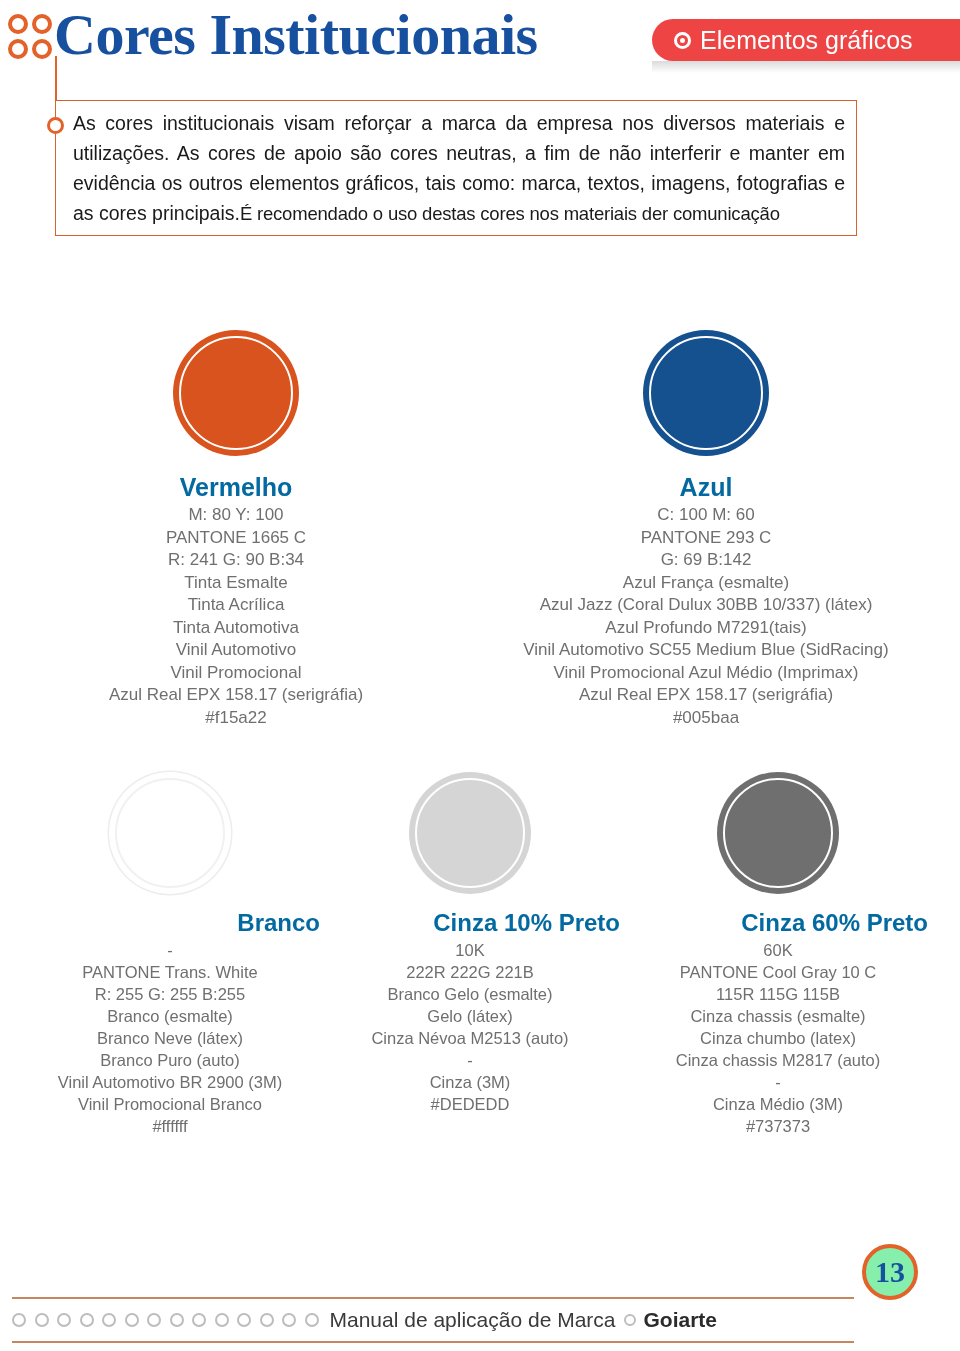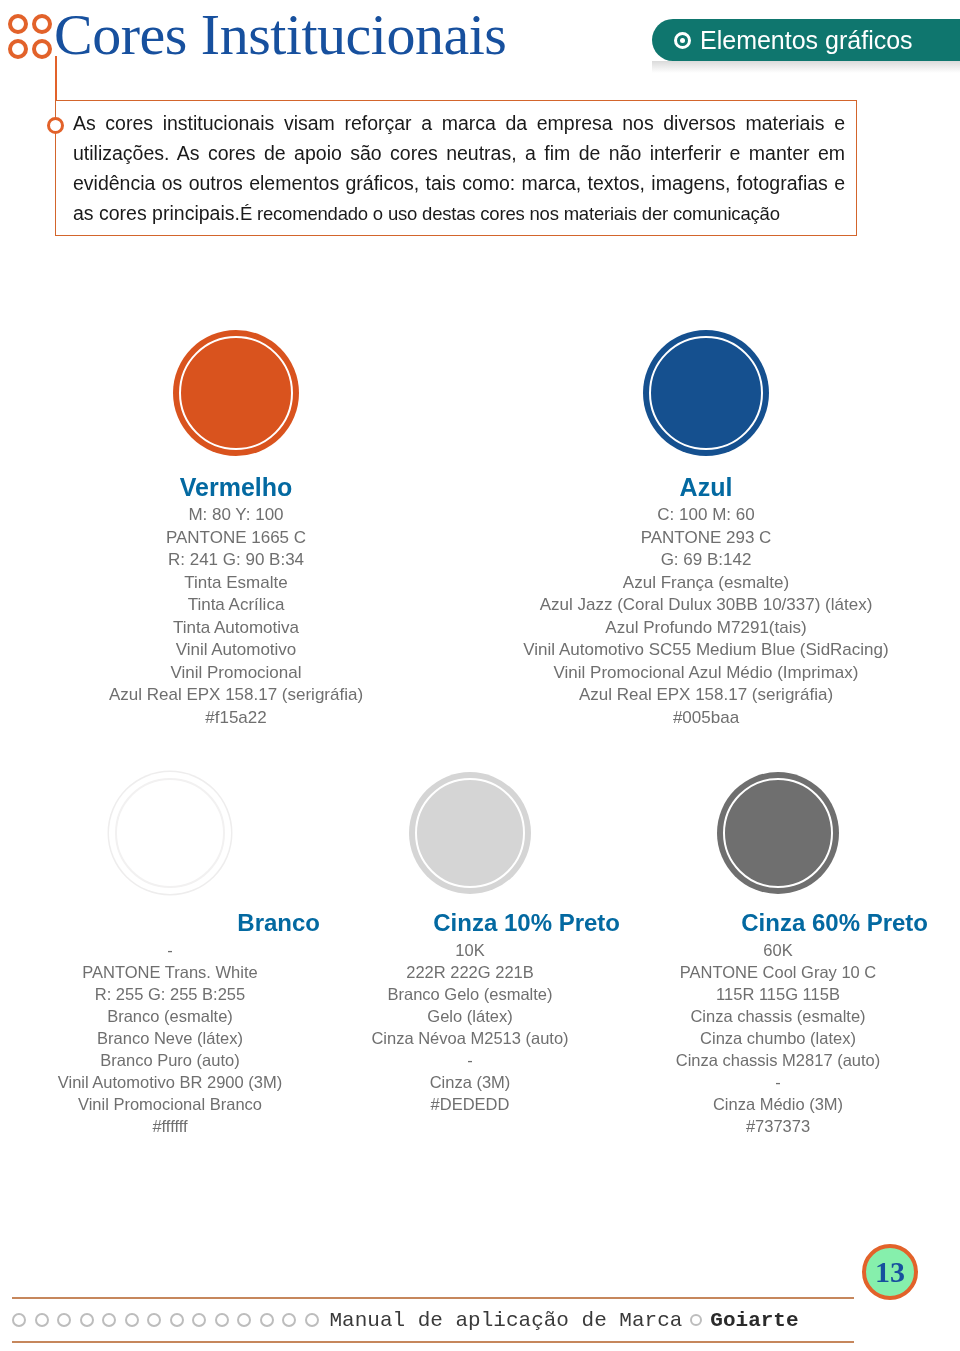--- a/index.html
+++ b/index.html
@@ -23,32 +23,32 @@
     border: 4px solid #e2622a; border-radius: 50%;
   }
   .logo-mark .r1 { left: 0;  top: 0; }
   .logo-mark .r2 { left: 24px; top: 0; }
   .logo-mark .r3 { left: 0;  top: 25px; }
   .logo-mark .r4 { left: 24px; top: 25px; }
 
   .page-title {
     position: absolute; left: 54px; top: 2px;
     font-family: "Liberation Serif", serif;
-    font-weight: normal;
+    font-weight: bold;
     font-size: 58px;
     line-height: 66px;
     color: #17509e;
     letter-spacing: -0.5px;
     white-space: nowrap;
   }
 
   .section-tag {
     position: absolute; left: 652px; top: 19px;
     height: 42px; width: 308px;
-    background: #0f766e;
+    background: #ef4444;
     border-top-left-radius: 21px;
     border-bottom-left-radius: 21px;
     display: flex; align-items: center;
     padding-left: 22px;
   }
   .section-tag .dot-icon {
     width: 17px; height: 17px; border-radius: 50%;
     border: 3px solid #ffffff;
     display: flex; align-items: center; justify-content: center;
     margin-right: 9px; flex: none;
@@ -146,21 +146,21 @@
     position: absolute; left: 12px; top: 22px; width: 842px; height: 34px;
     display: flex; align-items: center;
   }
   .footer-dots { display: flex; align-items: center; gap: 8.5px; }
   .footer-dots .fdot {
     width: 14px; height: 14px; border-radius: 50%;
     border: 2.6px solid #bdbdbd;
   }
   .footer-text {
     margin-left: 11px;
-    font-family: Liberation Mono, monospace;
+    font-family: Liberation Sans, sans-serif;
     font-size: 21px; color: #3a3a3a; white-space: nowrap;
     display: flex; align-items: center;
   }
   .footer-text .sep-dot {
     display: inline-block; width: 12px; height: 12px; border-radius: 50%;
     border: 2px solid #bdbdbd; margin: 0 8px;
   }
   .footer-text .brand { font-weight: bold; color: #2b2b2b; }
   .page-badge {
     position: absolute; left: 862px; top: 1244px;

